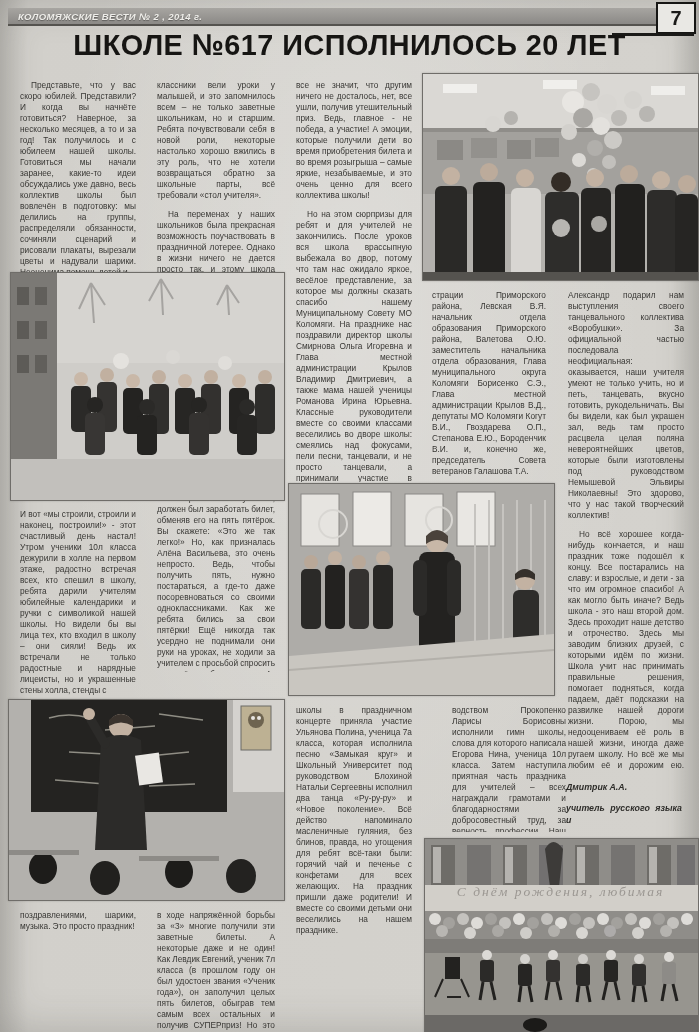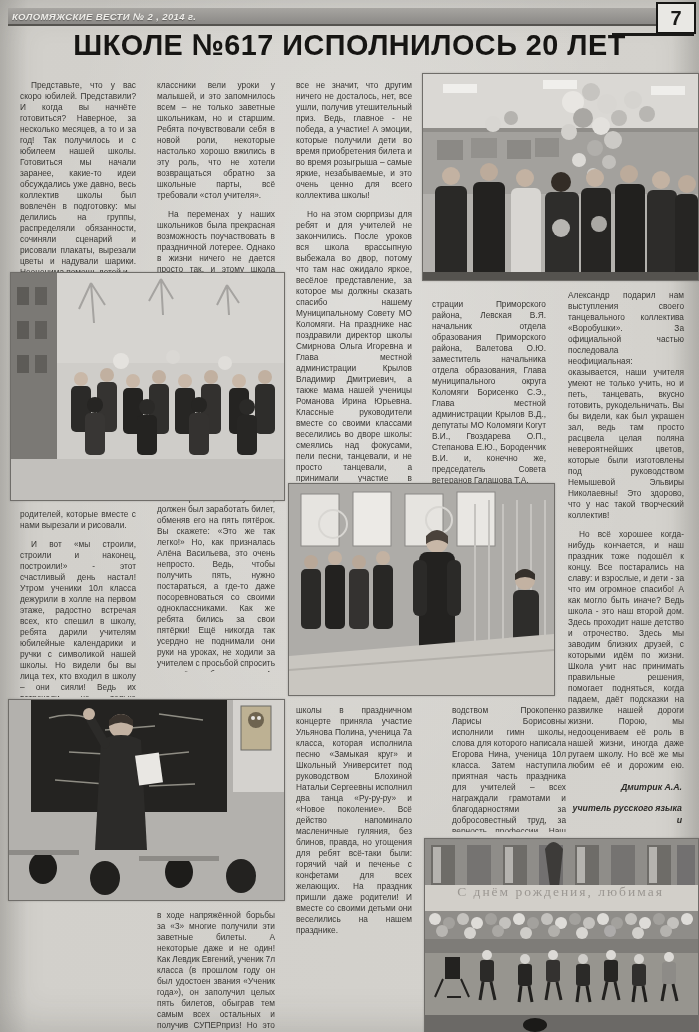--- a/index.html
+++ b/index.html
@@ -17,21 +17,21 @@
   }
   
   .masthead-bar{
     position:absolute;left:8px;top:8px;width:648px;height:16px;
     background:linear-gradient(#a7a5a1,#8b8986);
     border-bottom:2px solid #55534f;
     display:flex;align-items:center;
   }
   .masthead-title{
     font-size:9.5px;font-weight:bold;font-style:italic;
-    color:#efeeea;letter-spacing:.4px;padding-left:4px;
+    color:#efeeea;letter-spacing:.4px;padding-left:10px;
     text-shadow:0 1px 1px rgba(0,0,0,.35);
     white-space:nowrap;
   }
   .page-number-box{
     position:absolute;left:656px;top:2px;width:36px;height:28px;
     background:#e9e8e4;border:2px solid #161614;
     display:flex;align-items:center;justify-content:center;
   }
   .page-number-box span{font-size:20px;font-weight:bold;color:#1a1a18;}
   .page-number-underline{
@@ -46,31 +46,31 @@
     transform:scaleX(.96);
   }
   
   .tb{
     position:absolute;overflow:hidden;
     font-size:8.3px;line-height:11px;color:#383734;
     text-align:justify;word-spacing:-.2px;
   }
   .tb p{margin:8px;text-indent:11px;}
   .tb.cont p:first-child{text-indent:0;}
-  .tb.sig{text-align:right;}
+  .tb.sig{}
   .tb.sig p{text-indent:0;font-weight:bold;font-style:italic;font-size:8.8px;line-height:12.5px;color:#2e2d2a;}
   
   .photo{
     position:absolute;border:1px solid #6f6d69;background:#a8a6a2;
     box-shadow:0 0 2px rgba(0,0,0,.2);
   }
   .photo svg{display:block;}
   .banner-text{
     position:absolute;left:430px;top:884px;width:261px;height:18px;
-    font-family:"Liberation Serif",serif;
+    font-family:"Liberation Serif",serif;font-style:italic;
     font-size:13.5px;color:#9b9792;letter-spacing:2px;
     text-align:center;white-space:nowrap;overflow:hidden;
   }
 </style>
 </head>
 <body>
 
 <div class="page">
 
   <div class="masthead-bar">
@@ -80,24 +80,24 @@
     <span>7</span>
   </div>
   <div class="page-number-underline"></div>
 
   <h1 class="headline">ШКОЛЕ №617 ИСПОЛНИЛОСЬ 20 ЛЕТ</h1>
 
   <div class="tb" style="left:12px;top:72px;width:132px;height:200px">
       <p>Представьте, что у вас скоро юбилей. Представили? И когда вы начнёте готовиться? Наверное, за несколько месяцев, а то и за год! Так получилось и с юбилеем нашей школы. Готовиться мы начали заранее, какие-то идеи обсуждались уже давно, весь коллектив школы был вовлечён в подготовку: мы делились на группы, распределяли обязанности, сочиняли сценарий и рисовали плакаты, вырезали цветы и надували шарики. Неоценима помощь детей и</p>
     </div>
   <div class="tb cont" style="left:12px;top:501px;width:132px;height:196px">
-      <p>родителей, которые вместе с нами вырезали и рисовали.</p>
       <p>И вот «мы строили, строили и наконец, построили!» - этот счастливый день настал! Утром ученики 10л класса дежурили в холле на первом этаже, радостно встречая всех, кто спешил в школу, ребята дарили учителям юбилейные календарики и ручки с символикой нашей школы. Но видели бы вы лица тех, кто входил в школу – они сияли! Ведь их встречали не только радостные и нарядные лицеисты, но и украшенные стены холла, стенды с</p>
     </div>
   <div class="tb cont" style="left:12px;top:902px;width:132px;height:128px">
+      <p>поздравлениями, шарики, музыка. Это просто праздник!</p>
     </div>
 
   <div class="tb cont" style="left:149px;top:72px;width:134px;height:202px">
       <p>классники вели уроки у малышей, и это запомнилось всем – не только заветные школьникам, но и старшим. Ребята почувствовали себя в новой роли, некоторые настолько хорошо вжились в эту роль, что не хотели возвращаться обратно за школьные парты, всё требовали «стол учителя».</p>
       <p>На переменах у наших школьников была прекрасная возможность поучаствовать в праздничной лотерее. Однако в жизни ничего не дается просто так, и этому школа тоже</p>
     </div>
   <div class="tb cont" style="left:149px;top:474px;width:134px;height:198px">
       <p>учит нас. Поэтому каждый, кто желал принять в ней участие, должен был заработать билет, обменяв его на пять пятёрок. Вы скажете: «Это же так легко!» Но, как призналась Алёна Васильева, это очень непросто. Ведь, чтобы получить пять, нужно постараться, а где-то даже посоревноваться со своими одноклассниками. Как же ребята бились за свои пятёрки! Ещё никогда так усердно не поднимали они руки на уроках, не ходили за учителем с просьбой спросить их ещё, чтобы вместо «4» получить «5»! И вот,</p>
     </div>
   <div class="tb cont" style="left:149px;top:902px;width:134px;height:128px">
@@ -105,21 +105,21 @@
     </div>
 
   <div class="tb cont" style="left:288px;top:72px;width:132px;height:410px">
       <p>все не значит, что другим ничего не досталось, нет, все ушли, получив утешительный приз. Ведь, главное - не победа, а участие! А эмоции, которые получили дети во время приобретения билета и во время розыгрыша – самые яркие, незабываемые, и это очень ценно для всего коллектива школы!</p>
       <p>Но на этом сюрпризы для ребят и для учителей не закончились. После уроков вся школа врассыпную выбежала во двор, потому что там нас ожидало яркое, весёлое представление, за которое мы должны сказать спасибо нашему Муниципальному Совету МО Коломяги. На празднике нас поздравили директор школы Смирнова Ольга Игоревна и Глава местной администрации Крылов Владимир Дмитриевич, а также мама нашей ученицы Романова Ирина Юрьевна. Классные руководители вместе со своими классами веселились во дворе школы: смеялись над фокусами, пели песни, танцевали, и не просто танцевали, а принимали участие в грандиозном танцевальном флешмобе! От нашей</p>
     </div>
   <div class="tb cont" style="left:288px;top:697px;width:132px;height:338px">
       <p>школы в праздничном концерте приняла участие Ульянова Полина, ученица 7а класса, которая исполнила песню «Замыкая круг» и Школьный Университет под руководством Блохиной Натальи Сергеевны исполнил два танца «Ру-ру-ру» и «Новое поколение». Всё действо напоминало масленичные гуляния, без блинов, правда, но угощения для ребят всё-таки были: горячий чай и печенье с конфетами для всех желающих. На праздник пришли даже родители! И вместе со своими детьми они веселились на нашем празднике.</p>
     </div>
 
-  <div class="tb cont" style="left:424px;top:291px;width:130px;height:198px">
+  <div class="tb cont" style="left:424px;top:282px;width:130px;height:198px">
       <p>страции Приморского района, Левская В.Я. начальник отдела образования Приморского района, Валетова О.Ю. заместитель начальника отдела образования, Глава муниципального округа Коломяги Борисенко С.Э., Глава местной администрации Крылов В.Д., депутаты МО Коломяги Когут В.И., Гвоздарева О.П., Степанова Е.Ю., Бороденчик В.И. и, конечно же, председатель Совета ветеранов Галашова Т.А.</p>
     </div>
   <div class="tb cont" style="left:444px;top:697px;width:130px;height:135px">
       <p>водством Прокопенко Ларисы Борисовны исполнили гимн школы, слова для которого написала Егорова Нина, ученица 10л класса. Затем наступила приятная часть праздника для учителей – всех награждали грамотами и благодарностями за добросовестный труд, за верность профессии. Наш выпускник 2003 года Пунгин</p>
     </div>
 
   <div class="tb cont" style="left:560px;top:282px;width:132px;height:488px">
       <p>Александр подарил нам выступления своего танцевального коллектива «Воробушки». За официальной частью последовала неофициальная: оказывается, наши учителя умеют не только учить, но и петь, танцевать, вкусно готовить, рукодельничать. Вы бы видели, как был украшен зал, ведь там просто расцвела целая поляна невероятнейших цветов, которые были изготовлены под руководством Немышевой Эльвиры Николаевны! Это здорово, что у нас такой творческий коллектив!</p>
       <p>Но всё хорошее когда-нибудь кончается, и наш праздник тоже подошёл к концу. Все постарались на славу: и взрослые, и дети - за что им огромное спасибо! А как могло быть иначе? Ведь школа - это наш второй дом. Здесь проходит наше детство и отрочество. Здесь мы заводим близких друзей, с которыми идём по жизни. Школа учит нас принимать правильные решения, помогает подняться, когда падаем, даёт подсказки на развилке нашей дороги жизни. Порою, мы недооцениваем её роль в нашей жизни, иногда даже ругаем школу. Но всё же мы любим её и дорожим ею. Наша школа для нас – самая лучшая! Как поётся в нашем гимне: «Лучше школы 617 никогда и нигде не найти!»</p>
     </div>

